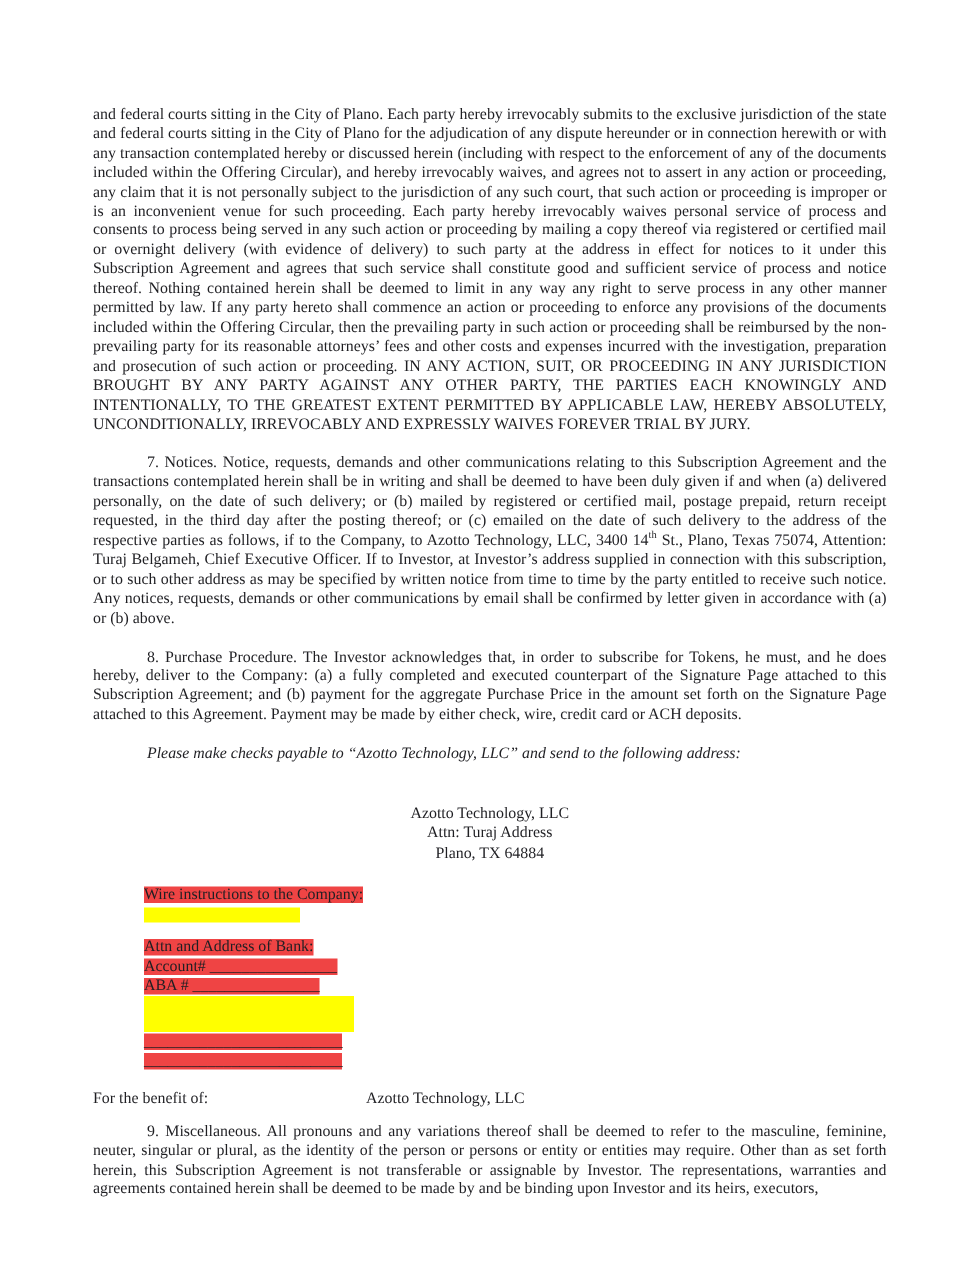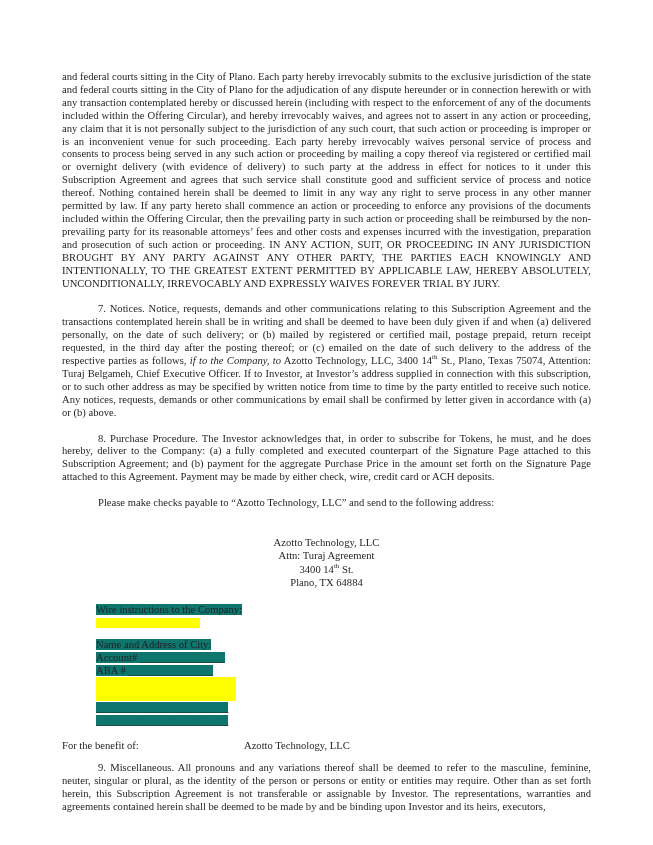--- a/index.html
+++ b/index.html
@@ -8,32 +8,32 @@
     width:653px; height:845px; overflow:hidden;
     font-family:"Liberation Serif", serif;
     color:#1f1f23;
   }
   .page { padding:71px 62px 0 62px; }
   .para {
     font-size:10.6px; line-height:12.9px;
     text-align:justify; margin:0 0 13px 0;
   }
   .indent { text-indent:36px; }
-  .italic { font-style:italic; }
+  .italic { }
   .sup { font-size:7px; vertical-align:super; line-height:0; }
-  .checks-line { margin-bottom:16px; }
+  .checks-line { margin-bottom:16px;font-style:italic; }
   .addr-block {
     text-align:center; font-size:10.6px; line-height:13.2px;
     margin-top:26px;
   }
   .wire-block {
     margin-left:34px; margin-top:14px;
     font-size:10.6px; line-height:13px;
   }
-  .hl { background:#0f766e; }
+  .hl { background:#ef4444; }
   .wire-line { white-space:pre; }
   .strip { background:#ffff00; }
   .strip-short { width:104px; height:10px; margin-top:2px; }
   .gap-white { height:10px; }
   .strip-block { width:140px; height:24px; }
   .benefit-row {
     display:flex; margin-top:12px;
     font-size:10.6px; line-height:13px;
   }
   .benefit-label { width:182px; }
@@ -47,30 +47,29 @@
   <p class="para"><span>and federal courts sitting in the City of Plano. Each party hereby irrevocably submits to the exclusive jurisdiction of the state and federal courts sitting in the City of Plano for the adjudication of any dispute hereunder or in connection herewith or with any transaction contemplated hereby or discussed herein (including with respect to the enforcement of any of the documents included within the Offering Circular), and hereby irrevocably waives, and agrees not to assert in any action or proceeding, any claim that it is not personally subject to the jurisdiction of any such court, that such action or proceeding is improper or is an inconvenient venue for such proceeding. Each party hereby irrevocably waives personal service of process and consents to process being served in any such action or proceeding by mailing a copy thereof via registered or certified mail or overnight delivery (with evidence of delivery) to such party at the address in effect for notices to it under this Subscription Agreement and agrees that such service shall constitute good and sufficient service of process and notice thereof. Nothing contained herein shall be deemed to limit in any way any right to serve process in any other manner permitted by law. If any party hereto shall commence an action or proceeding to enforce any provisions of the documents included within the Offering Circular, then the prevailing party in such action or proceeding shall be reimbursed by the non-prevailing party for its reasonable attorneys’ fees and other costs and expenses incurred with the investigation, preparation and prosecution of such action or proceeding. </span><span>IN ANY ACTION, SUIT, OR PROCEEDING IN ANY JURISDICTION BROUGHT BY ANY PARTY AGAINST ANY OTHER PARTY, THE PARTIES EACH KNOWINGLY AND INTENTIONALLY, TO THE GREATEST EXTENT PERMITTED BY APPLICABLE LAW, HEREBY ABSOLUTELY, UNCONDITIONALLY, IRREVOCABLY AND EXPRESSLY WAIVES FOREVER TRIAL BY JURY.</span></p>
 
   <p class="para indent"><span>7.  Notices. Notice, requests, demands and other communications relating to this Subscription Agreement and the transactions contemplated herein shall be in writing and shall be deemed to have been duly given if and when (a) delivered personally, on the date of such delivery; or (b) mailed by registered or certified mail, postage prepaid, return receipt requested, in the third day after the posting thereof; or (c) emailed on the date of such delivery to the address of the respective parties as follows, </span><span class="italic">if to the Company, to</span><span> Azotto Technology, LLC, 3400 14</span><span class="sup">th</span><span> St., Plano, Texas 75074, Attention: Turaj Belgameh, Chief Executive Officer. If to Investor, at Investor’s address supplied in connection with this subscription, or to such other address as may be specified by written notice from time to time by the party entitled to receive such notice. Any notices, requests, demands or other communications by email shall be confirmed by letter given in accordance with (a) or (b) above.</span></p>
 
   <p class="para indent">8.  Purchase Procedure. The Investor acknowledges that, in order to subscribe for Tokens, he must, and he does hereby, deliver to the Company: (a) a fully completed and executed counterpart of the Signature Page attached to this Subscription Agreement; and (b) payment for the aggregate Purchase Price in the amount set forth on the Signature Page attached to this Agreement. Payment may be made by either check, wire, credit card or ACH deposits.</p>
 
   <p class="para indent checks-line">Please make checks payable to “Azotto Technology, LLC” and send to the following address:</p>
 
   <div class="addr-block">
     <div>Azotto Technology, LLC</div>
-    <div>Attn: Turaj Agreement</div>
-    <div><span>3400 14</span><span class="sup">th</span><span> St.</span></div>
+    <div>Attn: Turaj Address</div>
     <div>Plano, TX 64884</div>
   </div>
 
   <div class="wire-block">
     <div class="wire-line"><span class="hl">Wire instructions to the Company:</span></div>
     <div class="strip strip-short"></div>
     <div class="gap-white"></div>
-    <div class="wire-line"><span class="hl">Name and Address of City:</span></div>
+    <div class="wire-line"><span class="hl">Attn and Address of Bank:</span></div>
     <div class="wire-line"><span class="hl"><span>Account# </span><span>________________</span></span></div>
     <div class="wire-line"><span class="hl"><span>ABA # </span><span>________________</span></span></div>
     <div class="strip strip-block"></div>
     <div class="wire-line"><span class="hl">_________________________</span></div>
     <div class="wire-line"><span class="hl">_________________________</span></div>
   </div>
 
   <div class="benefit-row">
     <div class="benefit-label">For the benefit of:</div>
     <div>Azotto Technology, LLC</div>

